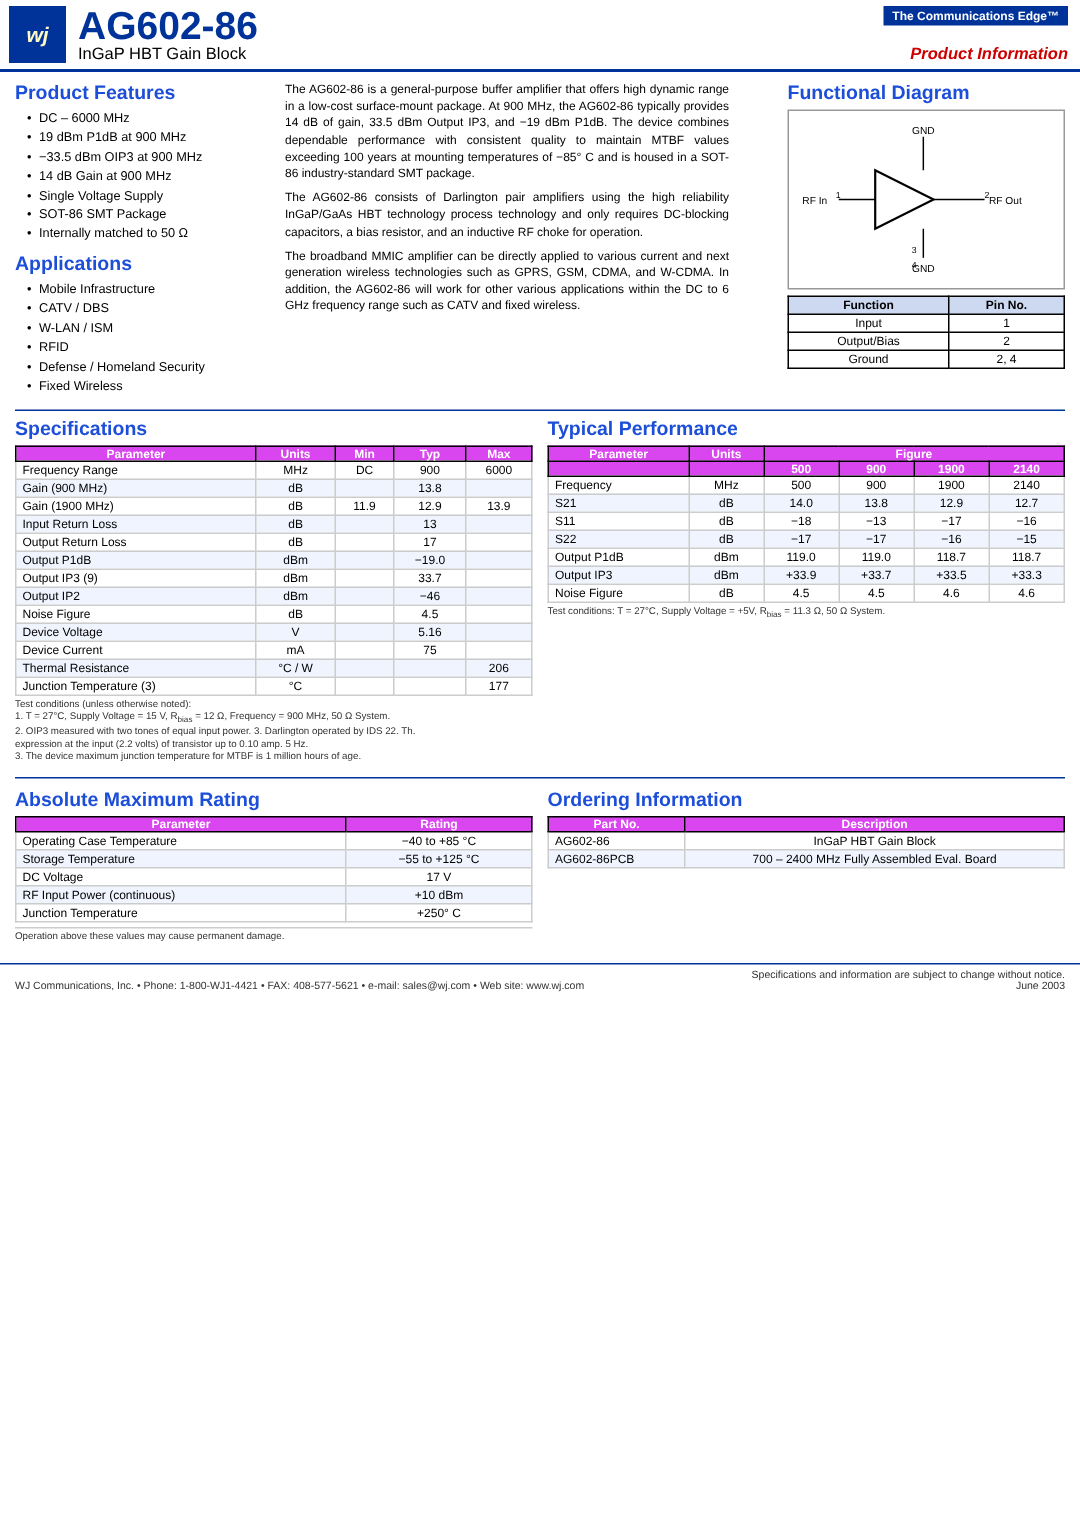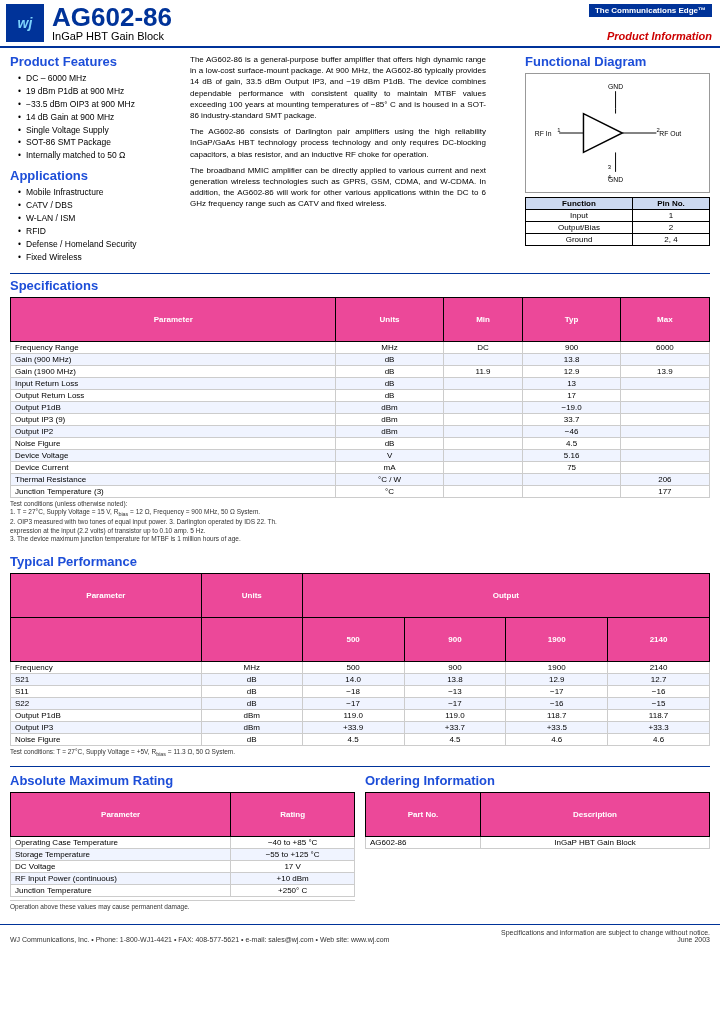--- a/index.html
+++ b/index.html
@@ -25,21 +25,21 @@
       background: #003399;
       width: 38px;
       height: 38px;
       display: flex;
       align-items: center;
       justify-content: center;
       margin-right: 8px;
       flex-shrink: 0;
     }
     .logo-wj {
-      color: #7dd3fc;
+      color: #fef9c3;
       font-size: 14px;
       font-style: italic;
       font-weight: bold;
     }
     .header-title-block { flex: 1; }
     .header-model {
       font-size: 26px;
       font-weight: bold;
       color: #003399;
       line-height: 1;
@@ -133,35 +133,34 @@
     .func-table th {
       background: #ccd9f0;
       font-weight: bold;
     }
 
     
     .specs-section {
       display: flex;
       gap: 10px;
       margin-bottom: 8px;
-      flex-direction: column;
     }
     .col-specs { flex: 1; }
     .col-typical { flex: 1; }
 
     
     .data-table {
       border-collapse: collapse;
       width: 100%;
       font-size: 8px;
     }
     .data-table th {
-      background: #ec4899;
+      background: #d946ef;
       color: #fff;
-      padding: 17px 4px;
+      padding: 0 4px;
       font-size: 8px;
       font-weight: bold;
       border: 1px solid #000;
       text-align: center;
     }
     .data-table td {
       border: 1px solid #ccc;
       padding: 1px 4px;
       text-align: center;
     }
@@ -456,21 +455,21 @@
       </div>
     </div>
 
     <div class="col-typical">
       <div class="section-title">Typical Performance</div>
       <table class="data-table">
         <thead>
           <tr>
             <th>Parameter</th>
             <th>Units</th>
-            <th colspan="4" style="text-align:center;">Output</th>
+            <th colspan="4" style="text-align:center;">Figure</th>
           </tr>
           <tr>
             <th></th>
             <th></th>
             <th>500</th>
             <th>900</th>
             <th>1900</th>
             <th>2140</th>
           </tr>
         </thead>
@@ -585,20 +584,24 @@
         <thead>
           <tr>
             <th>Part No.</th>
             <th>Description</th>
           </tr>
         </thead>
         <tbody>
           <tr>
             <td>AG602-86</td>
             <td>InGaP HBT Gain Block</td>
+          </tr>
+          <tr>
+            <td>AG602-86PCB</td>
+            <td>700 – 2400 MHz Fully Assembled Eval. Board</td>
           </tr>
         </tbody>
       </table>
     </div>
 
   </div>
 
 </div>
 
 <div class="footer">

